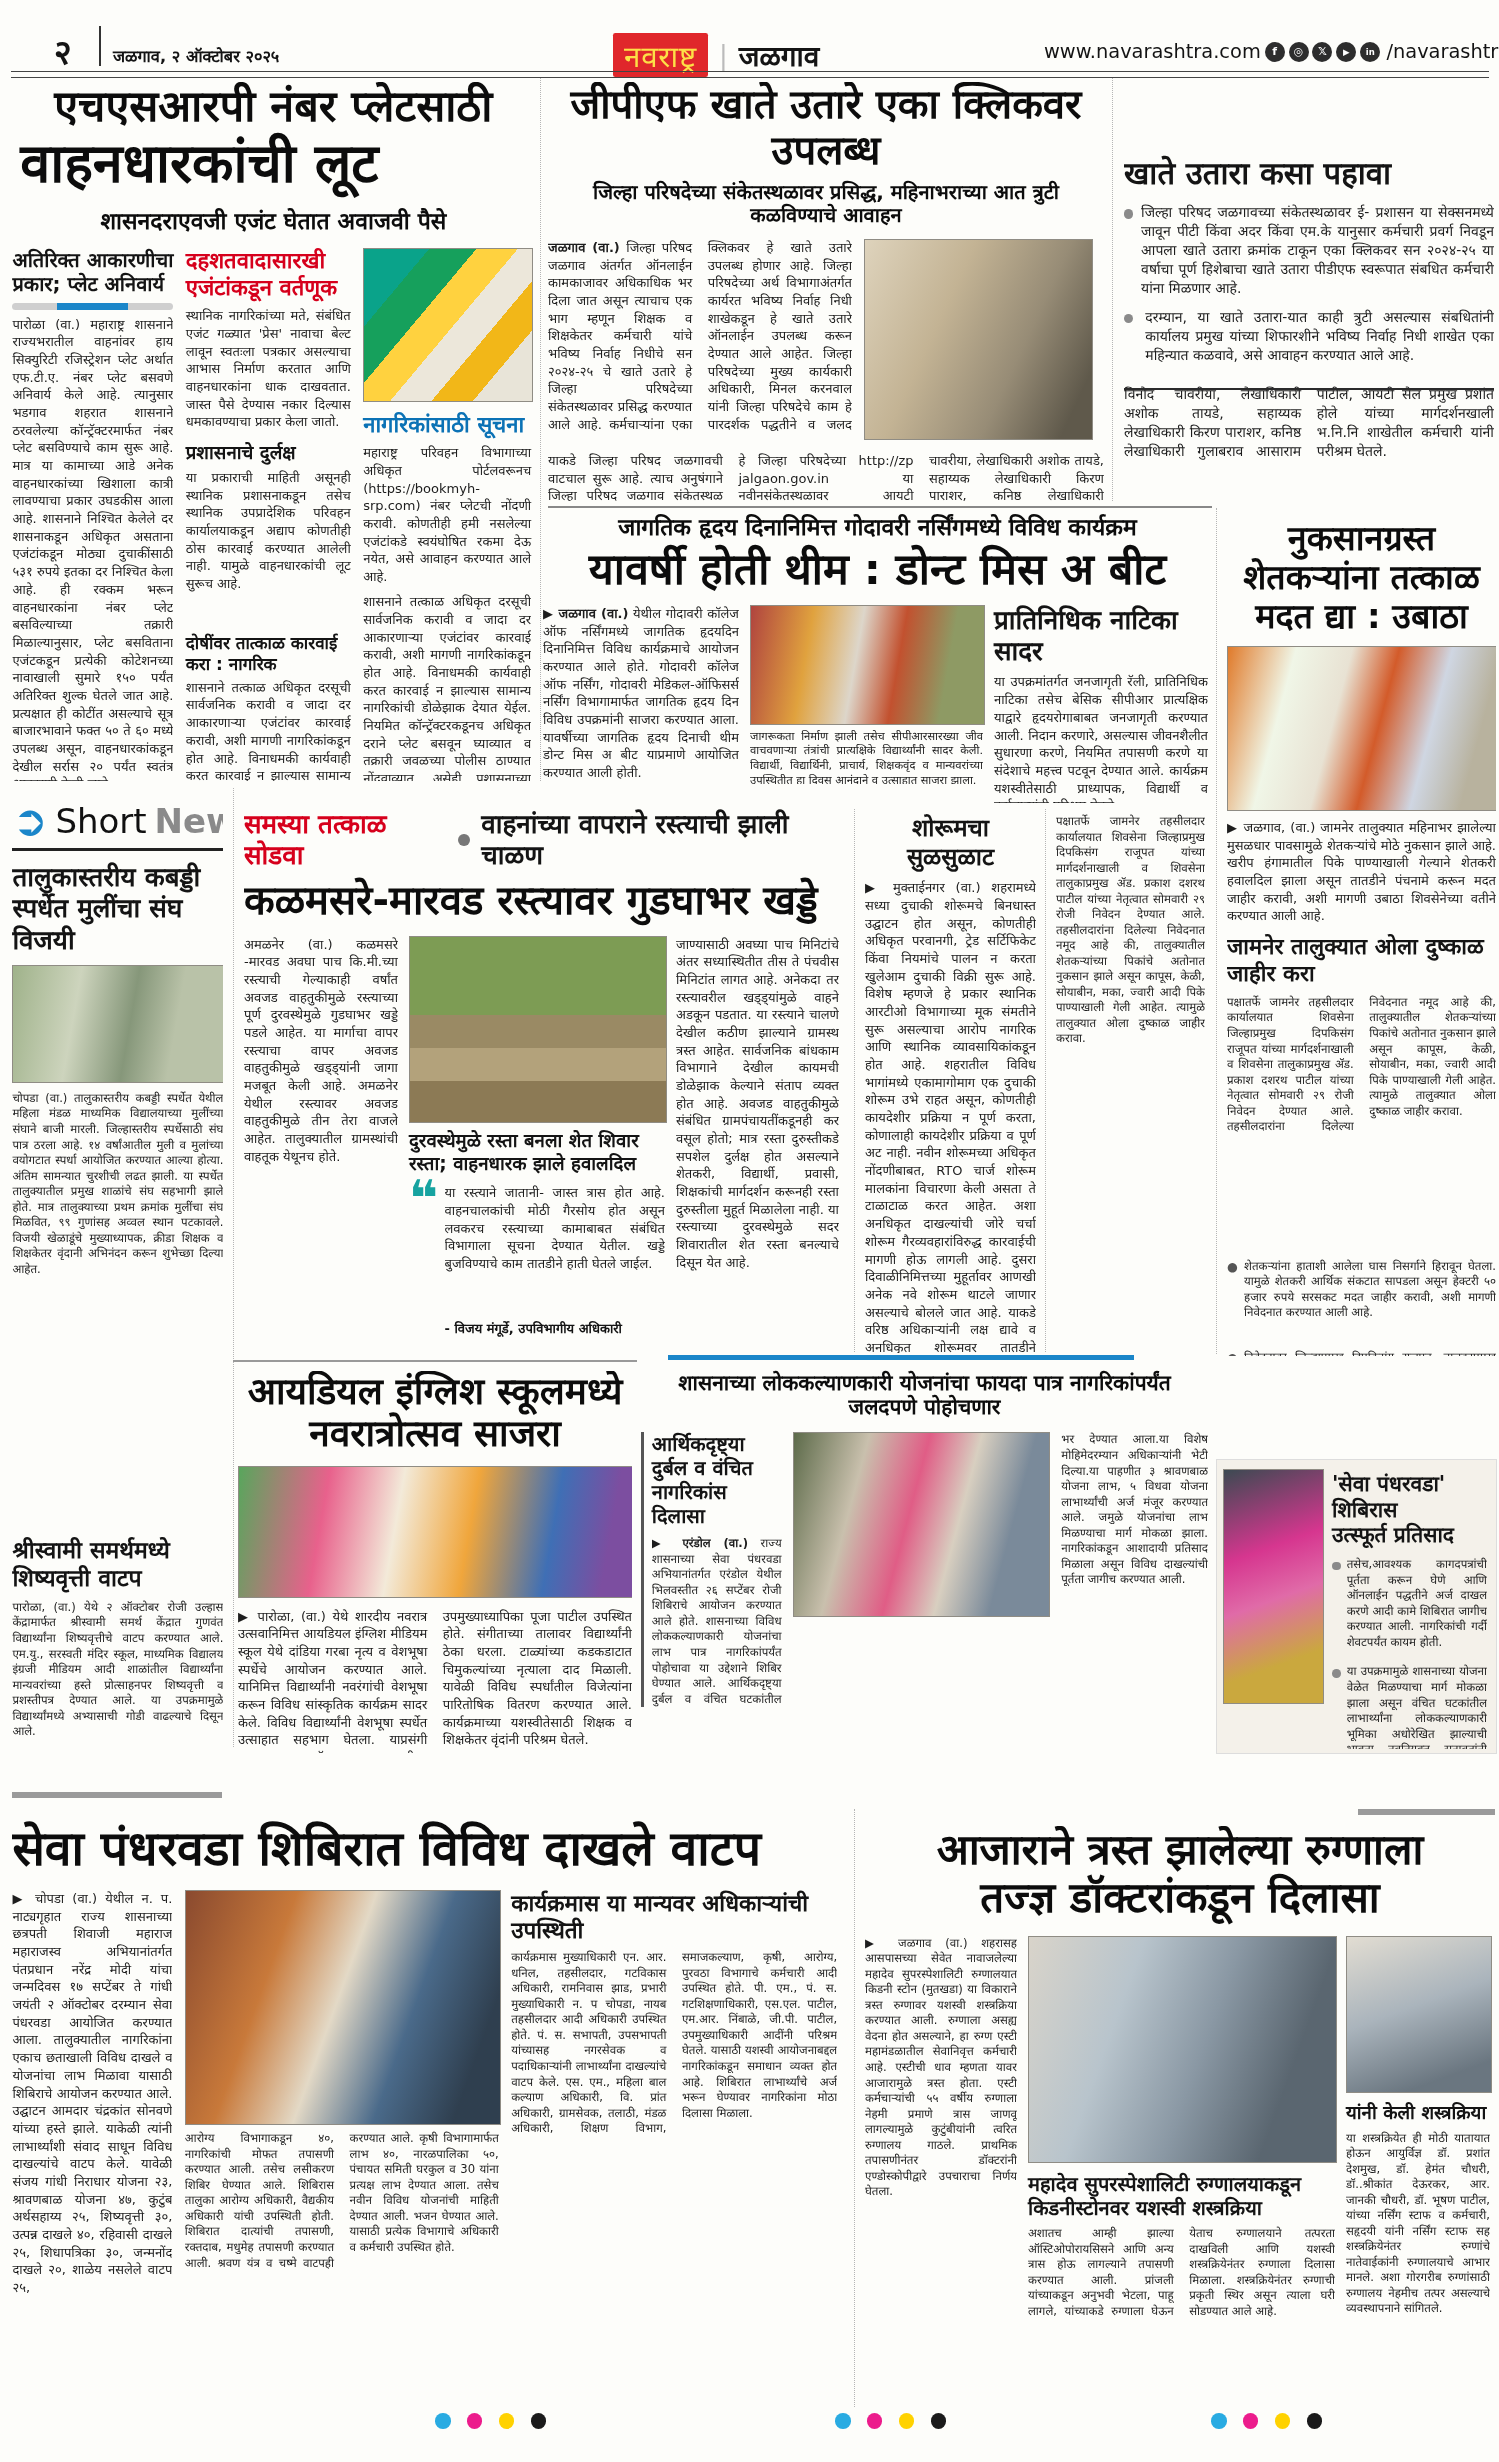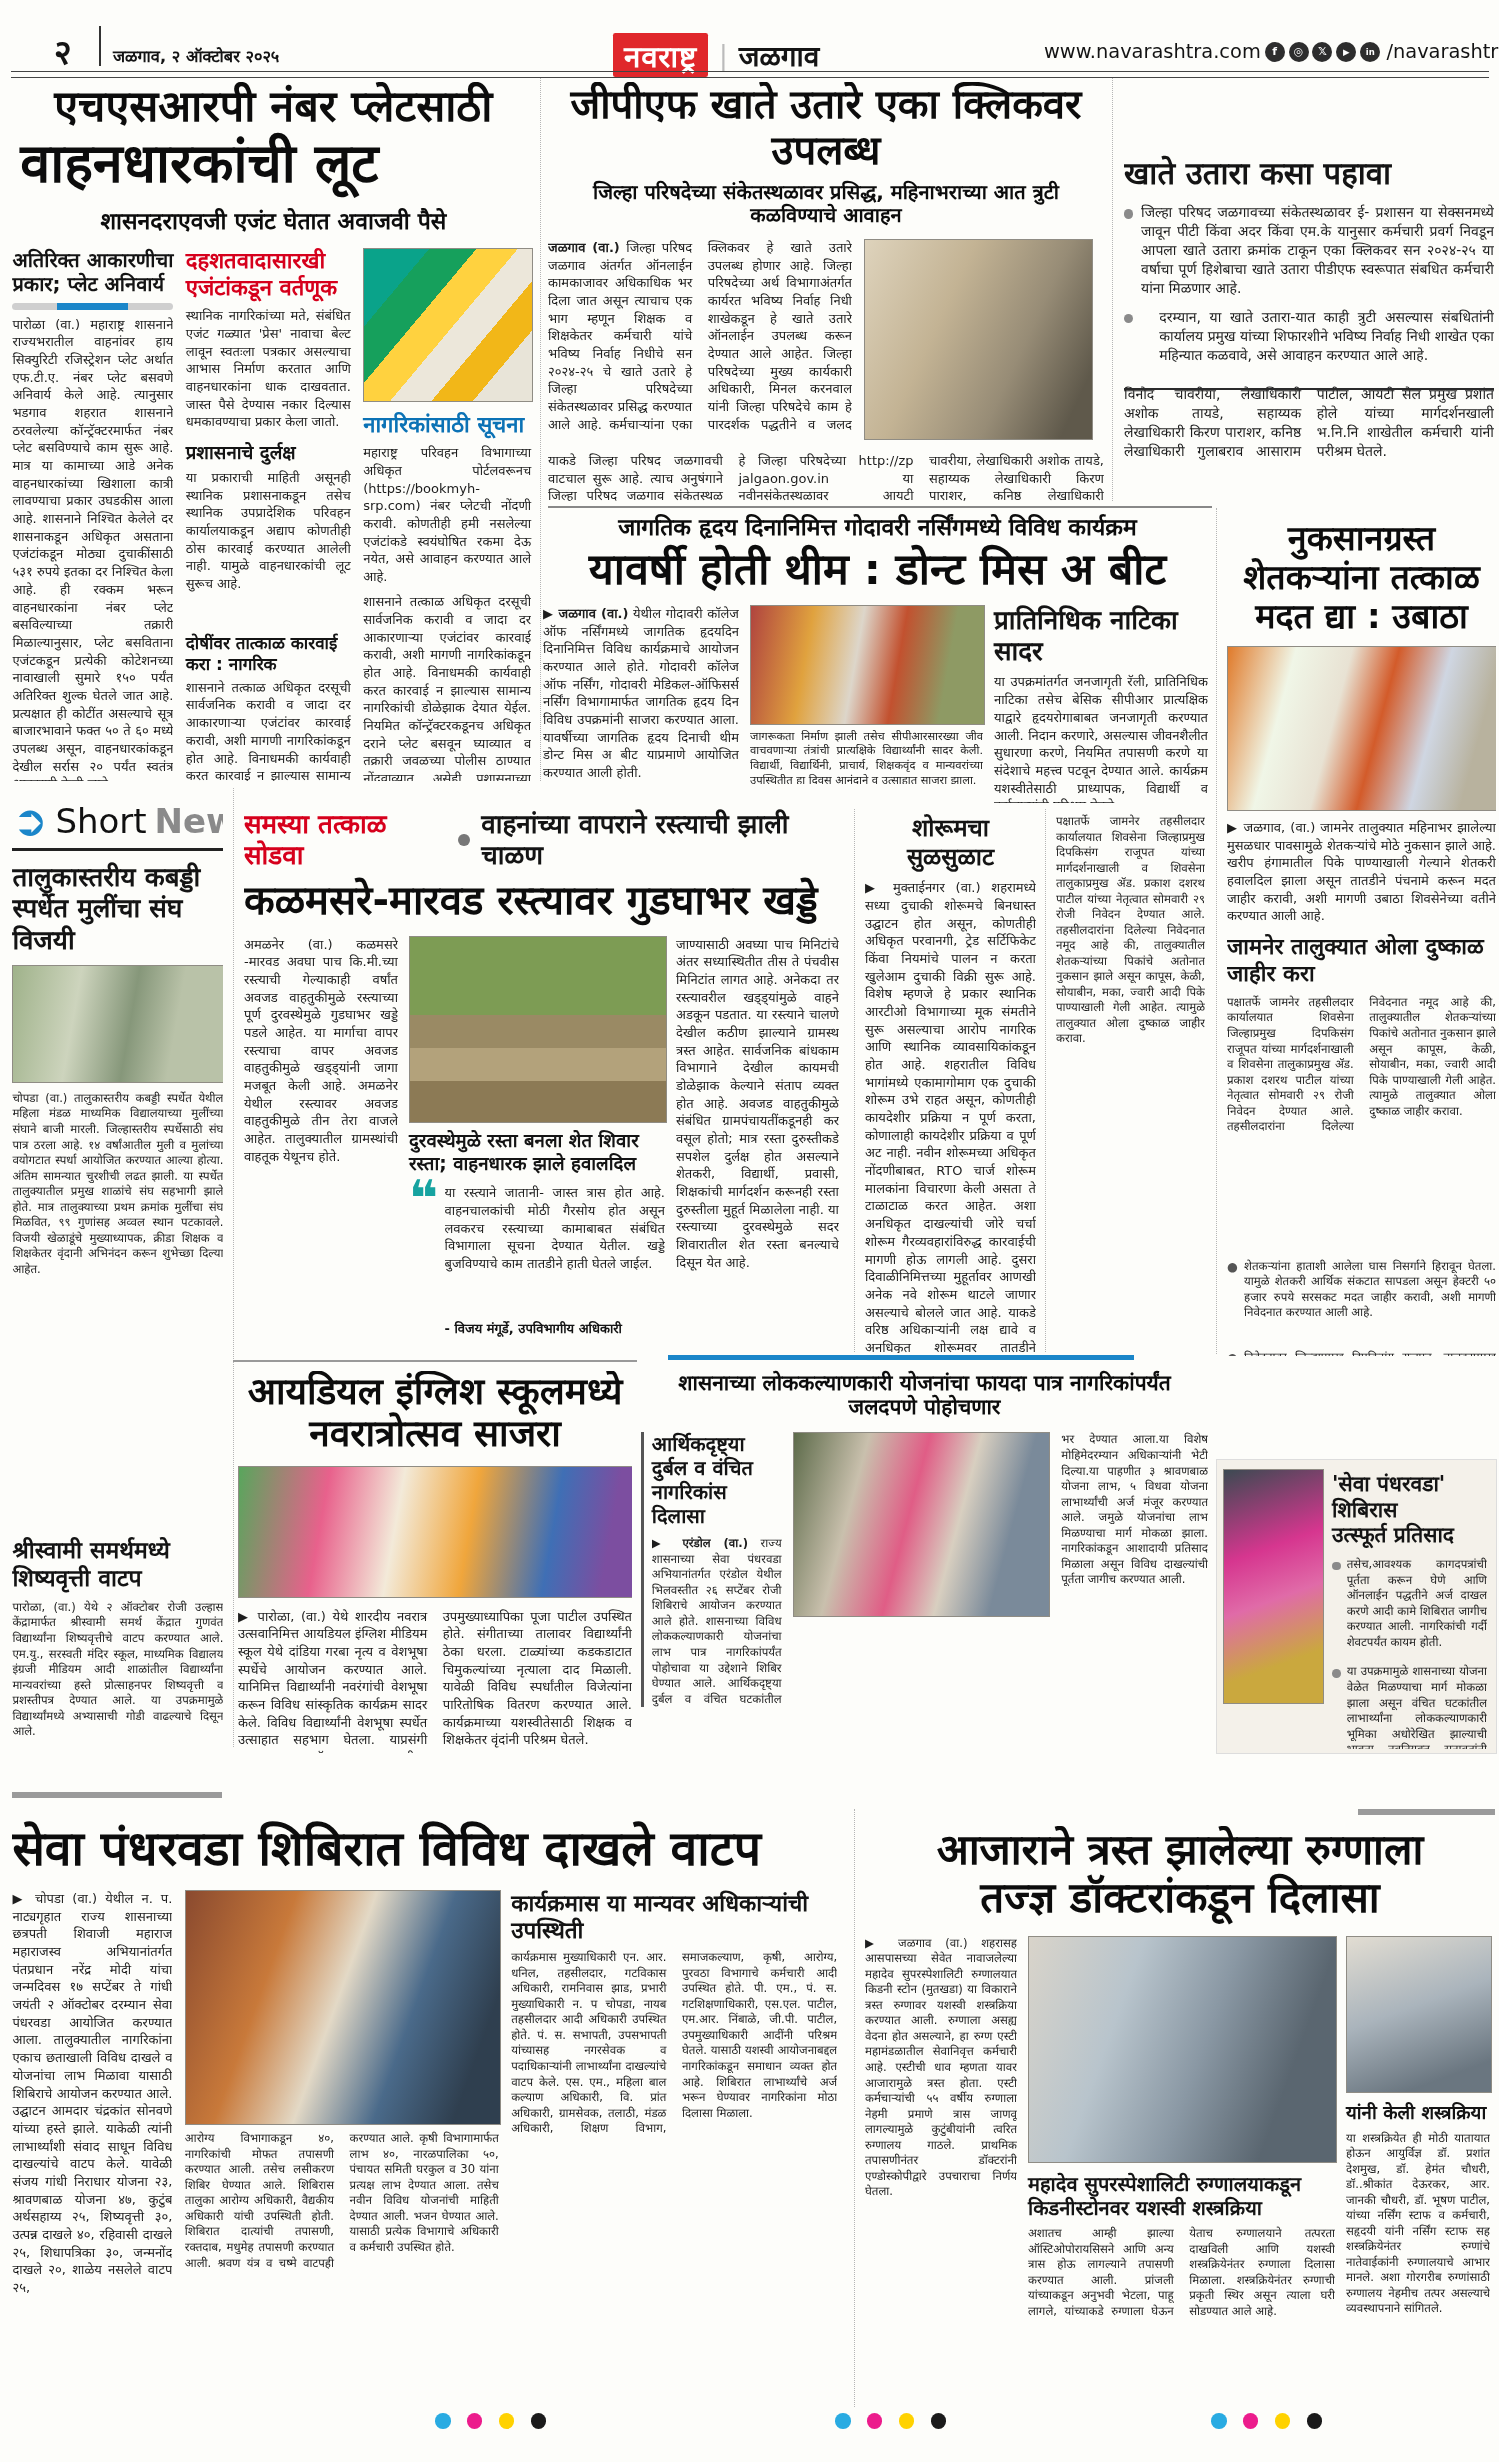--- a/index.html
+++ b/index.html
@@ -18,21 +18,21 @@
   .boldhead{font-weight:bold;line-height:1.2}
   .photo{position:relative;border:0.8px solid #8f8c84}
   .cap{font-size:11.3px;line-height:1.3;color:#222;text-align:justify}
   .vsep{position:absolute;border-left:1.6px dotted #b5b5b5}
   .hrule{position:absolute;background:#2b2b2b}
   .grayrule{position:absolute;background:#9a9a9a}
   .bluerule{position:absolute;background:#1b86c9}
   .rule3{position:absolute;left:11px;right:11px;height:5.4px;
          border-top:1.6px solid #444;border-bottom:1.6px solid #444}
   .capsule{height:7px;background:linear-gradient(90deg,#cfcfcf 0 28%,#1b86c9 28% 72%,#cfcfcf 72%);border-radius:3.9px;margin:6.2px 0}
-  .masthead{background:#e0272b;color:#ffffff;font-weight:bold;padding:1.6px 11px;border-radius:2.3px;letter-spacing:0.8px}
+  .masthead{background:#e0272b;color:#fde047;font-weight:normal;padding:1.6px 11px;border-radius:2.3px;letter-spacing:0.8px}
   .soc{display:inline-flex;width:20px;height:20px;border-radius:50%;background:#2d2d2d;color:#fff;
        align-items:center;justify-content:center;font-size:11px;font-weight:bold;margin-left:3.9px}
   .dot{width:15.5px;height:15.5px;border-radius:50%;display:inline-block;margin-right:12.4px}
   .quoteMark{font-size:50px;color:#16a3a0;line-height:.6;font-weight:bold}
   .ribbon{background:#1b86c9;color:#fff;font-weight:bold;display:flex;align-items:center;justify-content:center;
           clip-path:polygon(0 0,100% 0,88% 100%,0 100%)}
   .ph-plates{background:linear-gradient(130deg,#0aa38a 0 22%,#16a05c 22% 38%,#ffd23f 38% 52%,#ece7da 52% 66%,#f2b718 66% 80%,#e8e4d8 80%)}
   .ph-office{background:linear-gradient(115deg,#ded3bc,#c3b394 35%,#978c76 65%,#5f594b 90%)}
   .ph-nursing{background:linear-gradient(100deg,#b0443f,#e0a23e 25%,#ddd6ca 45%,#c2512f 62%,#8e9a64 82%)}
   .ph-farmers{background:linear-gradient(105deg,#e07a2a,#f0f6e7 22%,#e8e2d3 40%,#d35b2a 55%,#cfd6e2 72%,#b8b29e 88%)}
@@ -119,21 +119,21 @@
     </div>
   </div>
 
   <div class="vsep" style="left:1112px;top:78px;height:423px"></div>
   <div class="abs clip" style="left:1124px;top:155px;width:370px;height:345px">
     <div class="boldhead" style="font-size:31px">खाते उतारा कसा पहावा</div>
     <div style="display:flex;gap:7.8px;margin-top:11px">
       <span style="width:9.3px;height:9.3px;border-radius:50%;background:#8a8a8a;flex:0 0 auto;margin-top:6.2px"></span>
       <div class="body" style="font-size:14px">जिल्हा परिषद जळगावच्या संकेतस्थळावर ई- प्रशासन या सेक्सनमध्ये जावून पीटी किंवा अदर किंवा एम.के यानुसार कर्मचारी प्रवर्ग निवडून आपला खाते उतारा क्रमांक टाकून एका क्लिकवर सन २०२४-२५ या वर्षाचा पूर्ण हिशेबाचा खाते उतारा पीडीएफ स्वरूपात संबधित कर्मचारी यांना मिळणार आहे.</div>
     </div>
-    <div style="display:flex;gap:26px;margin-top:9.3px">
+    <div style="display:flex;gap:12px;margin-top:9.3px">
       <span style="width:9.3px;height:9.3px;border-radius:50%;background:#8a8a8a;flex:0 0 auto;margin-top:6.2px"></span>
       <div class="body" style="font-size:14px">दरम्यान, या खाते उतारा-यात काही त्रुटी असल्यास संबधितांनी कार्यालय प्रमुख यांच्या शिफारशीने भविष्य निर्वाह निधी शाखेत एका महिन्यात कळवावे, असे आवाहन करण्यात आले आहे.</div>
     </div>
     <div class="hrule" style="left:0;top:233px;width:370px;height:2.3px"></div>
     <div class="body cols2 clip" style="margin-top:20px;height:93px;font-size:14px">विनोद चावरीया, लेखाधिकारी अशोक तायडे, सहाय्यक लेखाधिकारी किरण पाराशर, कनिष्ठ लेखाधिकारी गुलाबराव आसाराम पाटील, आयटी सेल प्रमुख प्रशांत होले यांच्या मार्गदर्शनखाली भ.नि.नि शाखेतील कर्मचारी यांनी परीश्रम घेतले.</div>
   </div>
 
   <div class="hrule" style="left:548px;top:506px;width:664px;height:1.6px;background:#888"></div>
 
   <div class="abs clip" style="left:543px;top:514px;width:669px;height:289px">

